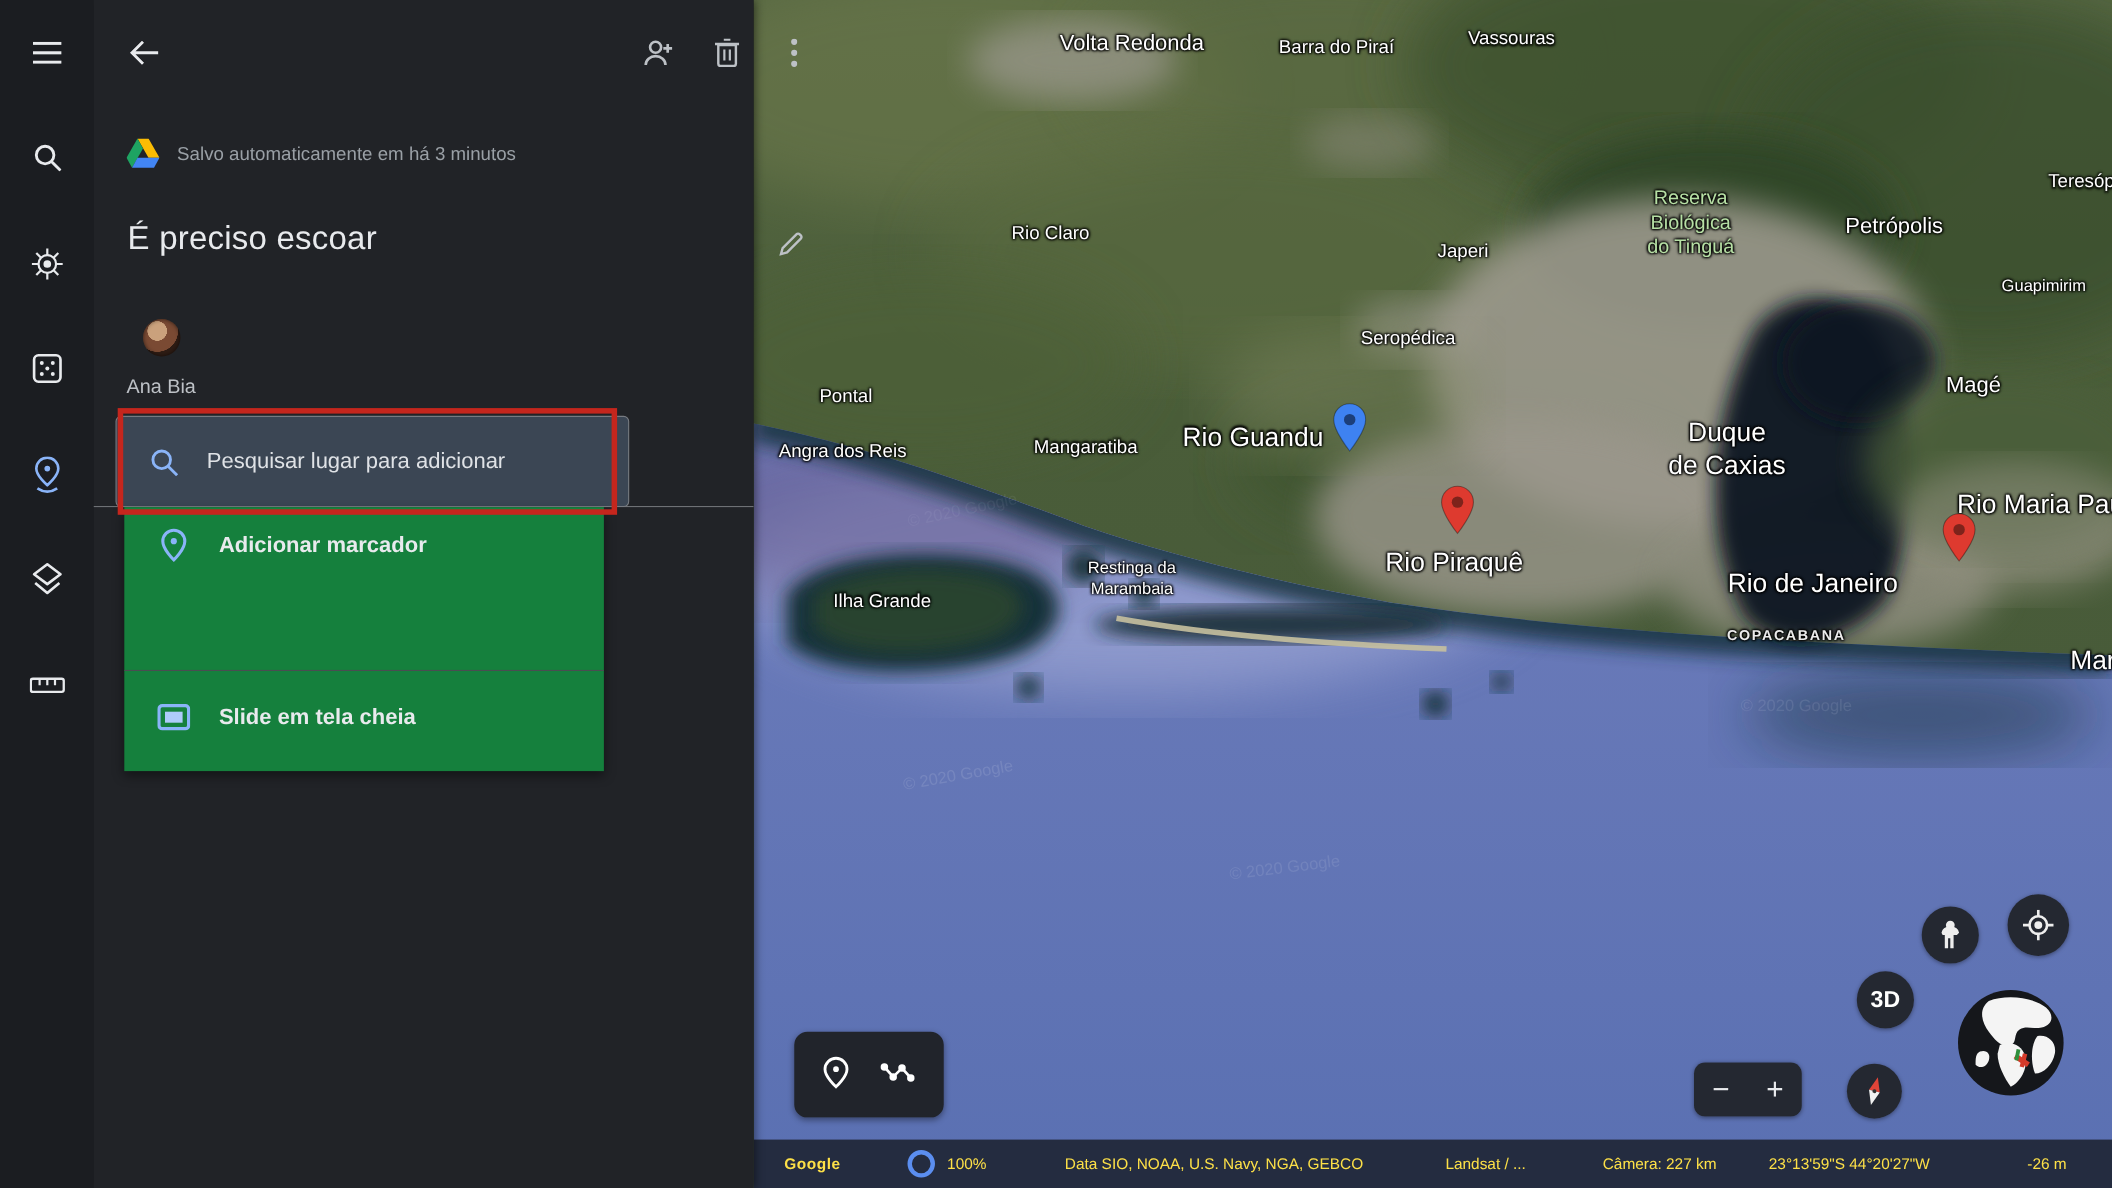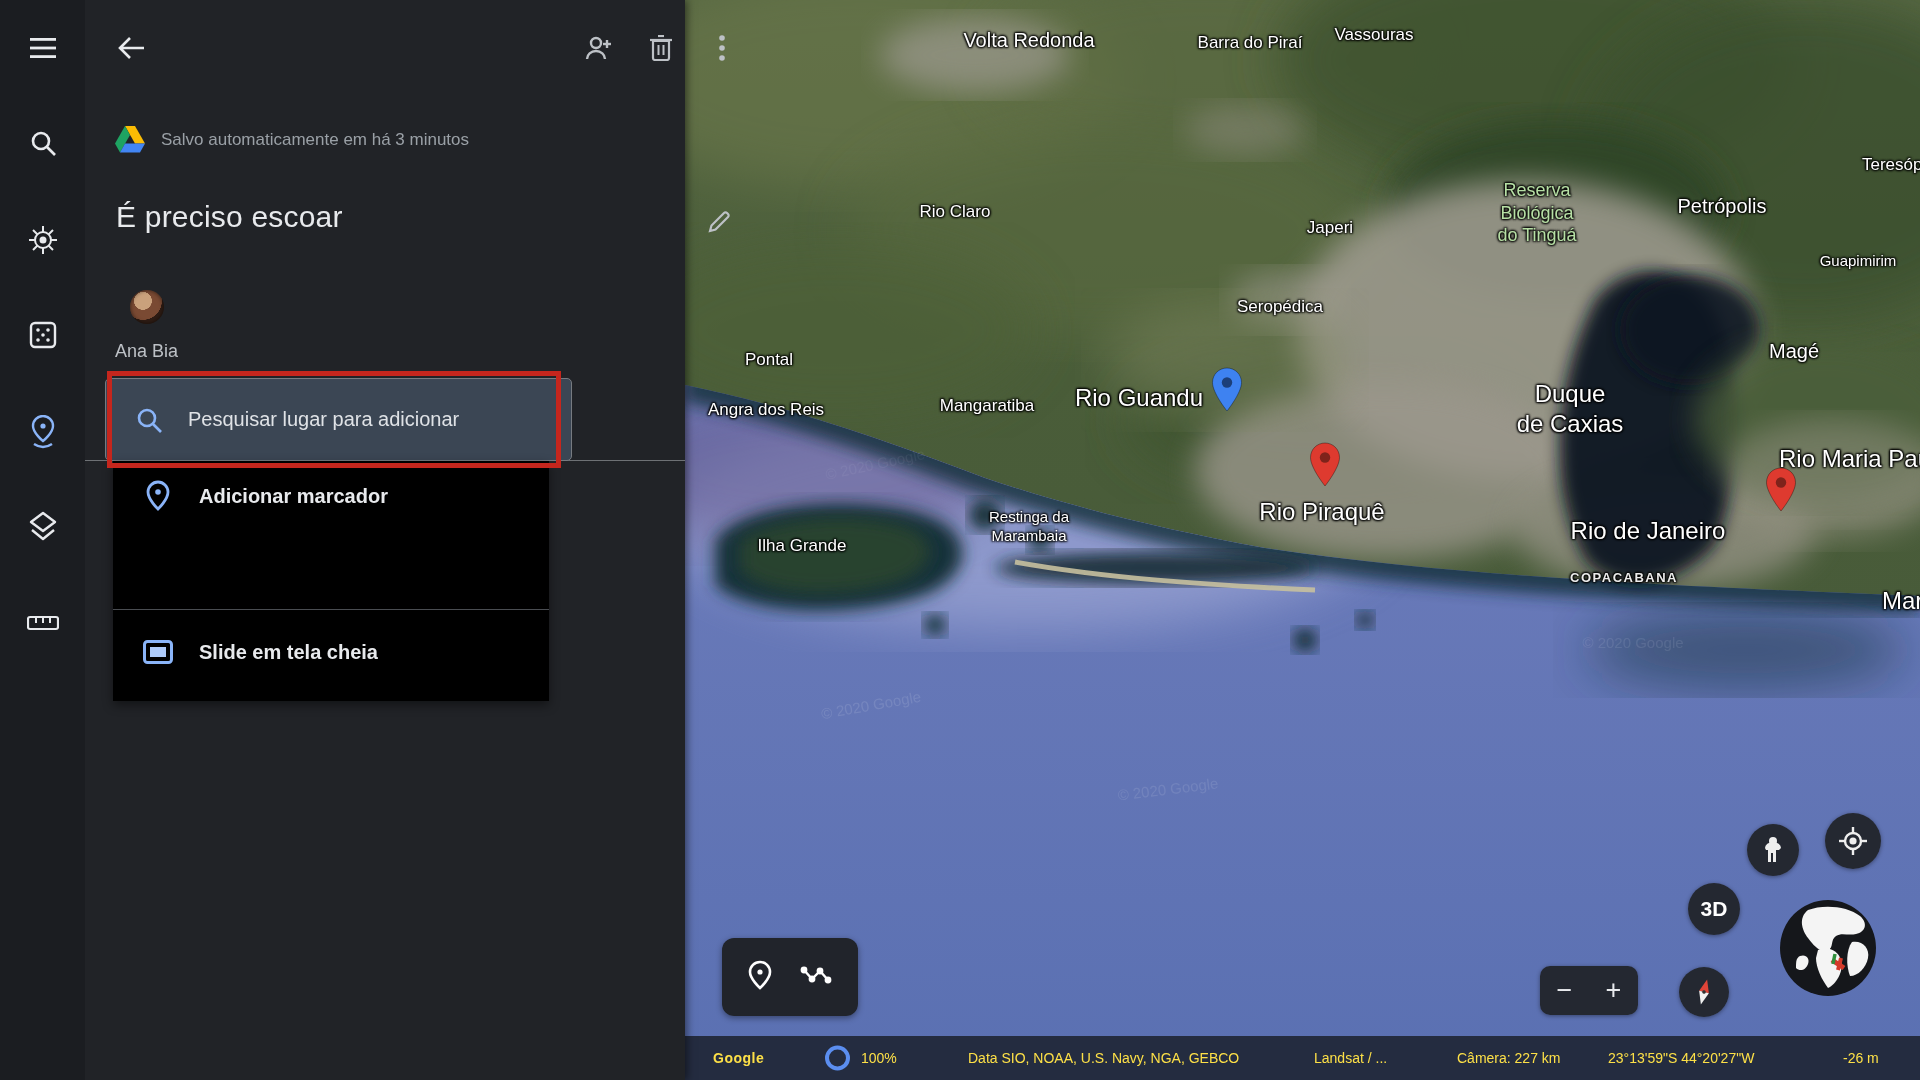--- a/index.html
+++ b/index.html
@@ -19,21 +19,21 @@
   .proj-title{position:absolute;left:31px;top:200px;color:#e8eaed;font-size:30px;letter-spacing:.2px;}
   .owner{position:absolute;left:30px;top:290px;display:flex;align-items:center;gap:17px;flex-direction:column;}
   .avatar{width:34px;height:34px;border-radius:50%;background:radial-gradient(circle at 38% 32%,#caa17c 0 28%,#7a4a33 29% 60%,#2e1c14 61% 100%);box-shadow:inset 0 0 4px rgba(0,0,0,.6);}
   .owner-name{color:#bdc1c6;font-size:18px;}
 
   
   .search-box{position:absolute;left:20px;top:378px;width:467px;height:83px;background:#3b4654;border:1px solid #777b81;border-radius:5px;box-sizing:border-box;display:flex;align-items:center;cursor:text;}
   .search-box .stext{color:#dfe2e6;font-size:20px;margin-left:26px;}
   .search-box svg{margin-left:30px;}
   .panel-divider{position:absolute;left:0px;top:460px;width:600px;height:1px;background:#6e7175;}
-  .menu-card{position:absolute;left:28px;top:461px;width:436px;height:240px;background:#000000;box-shadow:0 4px 10px rgba(0,0,0,.45);}
+  .menu-card{position:absolute;left:28px;top:461px;width:436px;height:240px;background:#15803d;box-shadow:0 4px 10px rgba(0,0,0,.45);}
   .menu-item{position:absolute;left:0;width:436px;height:70px;display:flex;align-items:center;cursor:pointer;}
   .menu-item .mi-icon{width:30px;margin-left:30px;display:flex;justify-content:center;}
   .menu-item .mi-label{color:#e8eaed;font-size:20px;font-weight:bold;margin-left:26px;}
   .menu-divider{position:absolute;left:0;top:148px;width:436px;height:1px;background:#4a4d52;}
   .redbox{position:absolute;left:22px;top:371px;width:454px;height:97px;border:5px solid #c5261d;box-sizing:border-box;z-index:5;pointer-events:none;}
 
   .tutorial-btn{position:absolute;left:177px;top:998px;width:243px;height:50px;border:1px solid #5f6368;border-radius:6px;display:flex;align-items:center;justify-content:center;gap:12px;cursor:pointer;}
   .tutorial-btn span{color:#8ab4f8;font-size:20px;font-weight:bold;}
 
   
@@ -139,24 +139,24 @@
 
       <path d="M900,560 C860,480 870,380 910,300 C940,260 1000,260 1030,310 C1060,370 1060,470 1030,545 C990,590 930,595 900,560 Z" fill="#0d1723" opacity=".95" filter="url(#b8)"></path>
       <ellipse cx="1005" cy="330" rx="70" ry="55" fill="#0d1723" opacity=".9" filter="url(#b8)"></ellipse>
 
       <ellipse cx="1140" cy="420" rx="130" ry="80" fill="#4c5e3b" opacity=".8" filter="url(#b15)"></ellipse>
       <ellipse cx="1150" cy="470" rx="110" ry="50" fill="#90907f" opacity=".5" filter="url(#b15)"></ellipse>
     </svg>
 
     <div id="labels-layer" style="position:absolute;left:0;top:0;width:1228px;height:1080px;">
         <div class="lbl lbl-md" style="left: 344px; top: 40px;">Volta Redonda</div>
-        <div class="lbl " style="left: 565px; top: 43px;">Barra do Piraí</div>
+        <div class="lbl " style="left: 530px; top: 43px;">Barra do Piraí</div>
         <div class="lbl " style="left: 689px; top: 35px;">Vassouras</div>
         <div class="lbl  left" style="left: 1177px; top: 165px;">Teresópo</div>
-        <div class="lbl lbl-green" style="left: 852px; top: 213px;">
+        <div class="lbl lbl-green" style="left: 852px; top: 202px;">
           <div>Reserva</div>
           <div>Biológica</div>
           <div>do Tinguá</div>
         </div>
         <div class="lbl lbl-md" style="left: 1037px; top: 206px;">Petrópolis</div>
         <div class="lbl " style="left: 270px; top: 212px;">Rio Claro</div>
         <div class="lbl " style="left: 645px; top: 228px;">Japeri</div>
         <div class="lbl lbl-sm" style="left: 1173px; top: 261px;">Guapimirim</div>
         <div class="lbl " style="left: 595px; top: 307px;">Seropédica</div>
         <div class="lbl lbl-md" style="left: 1109px; top: 351px;">Magé</div>

